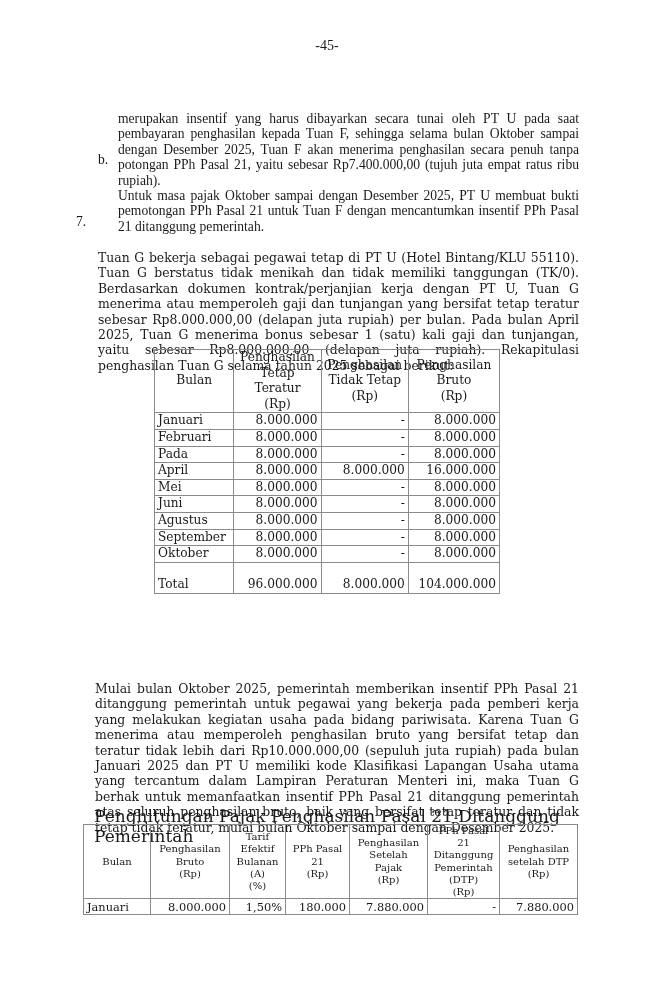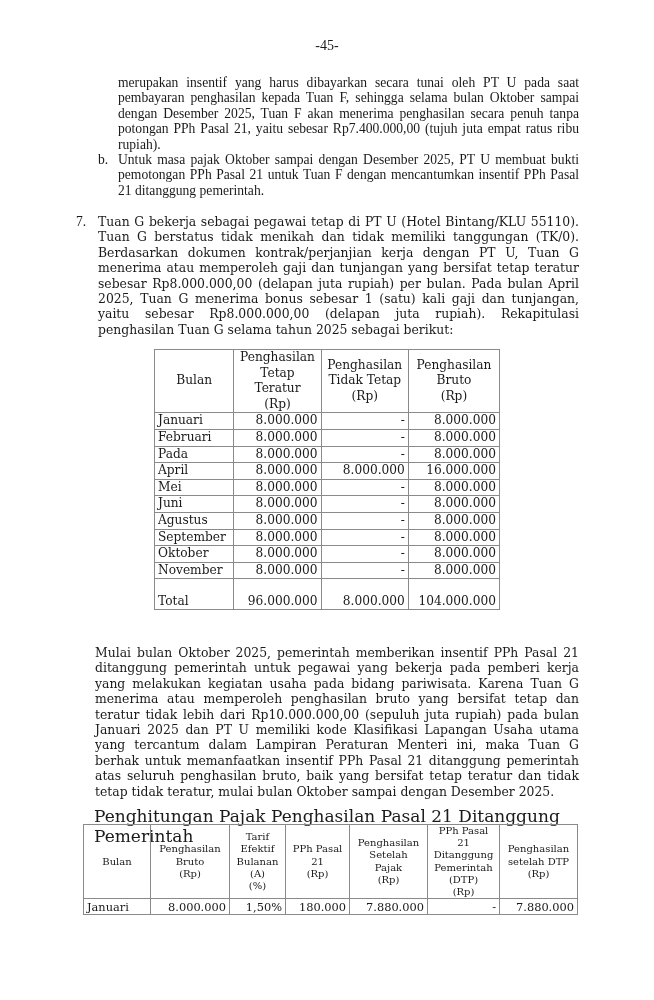--- a/index.html
+++ b/index.html
@@ -1,21 +1,21 @@
 <!DOCTYPE html>
 <html><head>
 <meta charset="utf-8">
 <style>
   html, body { margin: 0; padding: 0; background: #ffffff; }
   body { width: 654px; height: 1000px; position: relative; overflow: hidden;
          color: #1a1a1a; font-family: "DejaVu Serif", serif; }
   .page-number { position: absolute; top: 38px; left: 0; width: 654px; text-align: center;
                  font-family: "Liberation Serif", serif; font-size: 14px; }
   .para { position: absolute; font-size: 12.4px; line-height: 15.4px; text-align: justify;
-          text-align-last: left; }
+          text-align-last: left; margin-top: 36px; }
   .serif-lib { font-family: "Liberation Serif", serif; font-size: 13.6px; line-height: 15.4px; }
   .marker { position: absolute; }
   table { position: absolute; border-collapse: collapse; font-family: "DejaVu Serif", serif; }
   td, th { border: 1px solid #8a8a8a; padding: 0 3px; font-weight: normal; }
   #t1 { left: 154px; top: 349px; width: 346px; font-size: 12.2px; line-height: 15.6px; }
   #t1 th { text-align: center; vertical-align: middle; }
   #t1 td { height: 14.5px; padding: 0 3px; }
   #t1 td.num { text-align: right; }
   #t1 td.month { text-align: left; }
   #t1 tr.total td { height: 30px; vertical-align: bottom; }
@@ -101,26 +101,20 @@
         <td class="num">8.000.000</td>
         <td class="num">-</td>
         <td class="num">8.000.000</td>
       </tr>
       <tr>
         <td class="month">Oktober</td>
         <td class="num">8.000.000</td>
         <td class="num">-</td>
         <td class="num">8.000.000</td>
       </tr>
-      <tr>
-        <td class="month">November</td>
-        <td class="num">8.000.000</td>
-        <td class="num">-</td>
-        <td class="num">8.000.000</td>
-      </tr>
       <tr class="total">
         <td class="month">Total</td>
         <td class="num">96.000.000</td>
         <td class="num">8.000.000</td>
         <td class="num">104.000.000</td>
       </tr>
     </tbody>
 </table>
 
 <div class="para" style="left:95px; top:645px; width:484px;">

